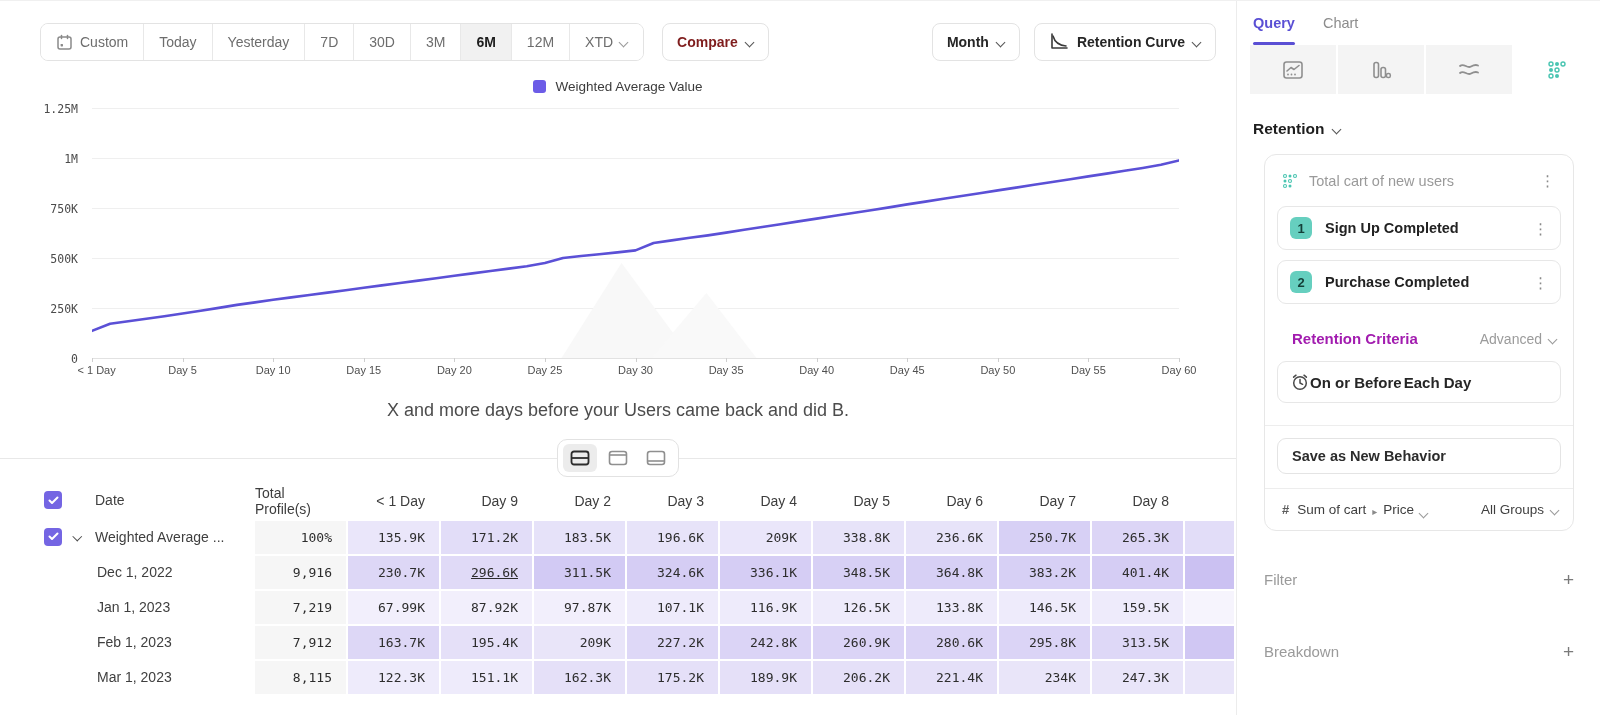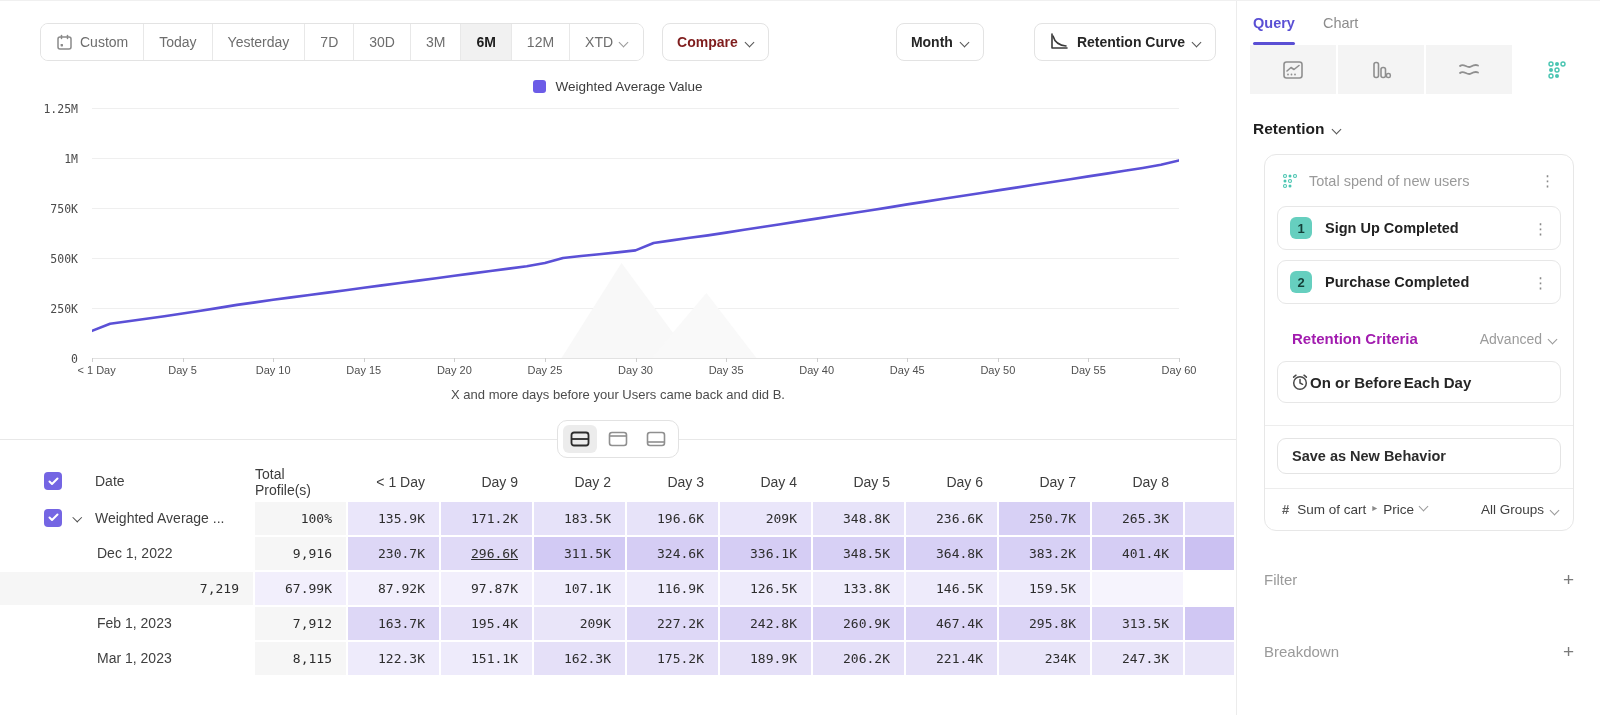--- a/index.html
+++ b/index.html
@@ -10,21 +10,21 @@
   .panel { width:363px; position:relative; background:#fff; }
 
   
   .toolbar { display:flex; align-items:center; margin:22px 20px 0 40px; height:38px; }
   .seg { display:flex; align-items:stretch; border:1px solid #e3e3e3; border-radius:8px; overflow:hidden; height:38px; background:#fff; }
   .seg-item { display:flex; align-items:center; gap:7px; padding:0 15px; font-size:14px; color:#6d6d6d;
     border-right:1px solid #e8e8e8; cursor:pointer; white-space:nowrap; background:#fff; }
   .seg-item:last-child { border-right:none; }
   .seg-item.active { background:#f1f1f1; color:#1d1d1d; font-weight:bold; }
   .btn { display:flex; align-items:center; gap:8px; border:1px solid #e3e3e3; border-radius:8px;
-    background:#fff; height:38px; padding:0 14px; font-size:14px; color:#2f2f2f; cursor:pointer; white-space:nowrap;margin-left:36px; }
+    background:#fff; height:38px; padding:0 14px; font-size:14px; color:#2f2f2f; cursor:pointer; white-space:nowrap; }
   .btn.compare { margin-left:18px; font-weight:bold; color:#7f1d1d; }
   .toolbar .spacer { flex:1; }
   .btn.month { margin-right:14px; font-weight:bold; color:#262626; }
   .btn.charttype { font-weight:bold; color:#262626; }
   .chev { width:8px; height:8px; position:relative; display:inline-block; }
   .chev::before { content:""; position:absolute; left:0; top:1px; width:6px; height:6px;
     border-right:1.6px solid #9a9a9a; border-bottom:1.6px solid #9a9a9a; transform:rotate(45deg); }
   .chev.dark::before { border-color:#555; }
 
   
@@ -33,21 +33,21 @@
   .chart-wrap { position:relative; margin:14px 57px 0 92px; height:250px; }
   .gridline { position:absolute; left:0; right:0; border-top:1px solid #efefef; }
   .gridline.zero { border-top-color:#e2e2e2; }
   .gridline .ylab { position:absolute; right:calc(100% + 14px); top:-7px; font-family:"DejaVu Sans Mono", monospace;
     font-size:11.5px; color:#4b4b4b; white-space:nowrap; }
   .chart-svg { position:absolute; inset:0; width:100%; height:100%; }
   .xticks { position:relative; margin:6px 57px 0 92px; height:16px; }
   .xtick { position:absolute; top:0; transform:translateX(-50%); font-size:11px; color:#4f4f4f; white-space:nowrap; }
   .xtick.first { transform:translateX(-38%); }
   .tickmark { position:absolute; top:-6px; width:1px; height:4px; background:#cfcfcf; }
-  .caption { text-align:center; font-size:13px; color:#4c4c4c; margin-top:7px; }
+  .caption { text-align:center; font-size:18px; color:#4c4c4c; margin-top:20px; }
 
   
   .divider-row { position:relative; margin-top:18px; height:38px; }
   .divider-row::before { content:""; position:absolute; left:0; right:0; top:50%; border-top:1px solid #e8e8e8; }
   .toggle-group { position:absolute; left:50%; transform:translateX(-50%); top:0; display:flex; gap:4px;
     background:#fff; border:1px solid #e2e2e2; border-radius:10px; padding:4px 5px; }
   .toggle-btn { width:34px; height:28px; display:flex; align-items:center; justify-content:center;
     border-radius:6px; cursor:pointer; }
   .toggle-btn.active { background:#ececec; }
 
@@ -98,21 +98,21 @@
   .criteria-row .adv { display:flex; align-items:center; gap:7px; font-size:14px; color:#9b9b9b; cursor:pointer; }
   .onbefore { display:flex; align-items:center; gap:0; margin:14px 12px 0 12px; border:1px solid #e7e7e7;
     border-radius:9px; height:42px; padding:0 12px; cursor:pointer; }
   .onbefore .t1, .onbefore .t2 { font-size:15px; font-weight:bold; color:#262626; }
   .onbefore .t2 { margin-left:2px; }
   .card-div { border-top:1px solid #ededed; margin-top:22px; }
   .savebtn { display:flex; align-items:center; margin:12px 12px 14px 12px; border:1px solid #e4e4e4;
     border-radius:9px; height:36px; padding:0 14px; font-size:14.5px; font-weight:bold; color:#2c2c2c; cursor:pointer; }
   .card-foot { display:flex; align-items:center; gap:8px; border-top:1px solid #ededed; height:42px; padding:0 14px 0 17px; }
   .card-foot .hash { font-size:13px; font-weight:bold; color:#5c5c5c; }
-  .card-foot .measure { display:flex; align-items:flex-start; gap:6px; font-size:13.5px; color:#3f3f3f; cursor:pointer; }
+  .card-foot .measure { display:flex; align-items:flex-end; gap:6px; font-size:13.5px; color:#3f3f3f; cursor:pointer; }
   .card-foot .tri { color:#8a8a8a; font-size:10px; }
   .card-foot .spacer { flex:1; }
   .card-foot .groups { display:flex; align-items:center; gap:7px; font-size:13.5px; color:#3f3f3f; cursor:pointer; }
   .add-row { display:flex; align-items:center; margin:0 26px 0 27px; height:40px; }
   .add-row.filter { margin-top:28px; }
   .add-row.breakdown { margin-top:32px;justify-content:flex-end; }
   .add-row .alabel { flex:1; font-size:15px; color:#9a9a9a; }
   .add-row .plus { font-size:19px; color:#7a7a7a; cursor:pointer; line-height:1; }
 </style>
 </head>
@@ -294,21 +294,21 @@
             </span>
             <span class="rowcaret"></span>
             <span class="lbl pushed">Weighted Average ...</span>
           </div>
           <div class="cell num total">100%</div>
           <div class="cell num" style="background: rgba(124, 100, 222, 0.16);">135.9K</div>
           <div class="cell num" style="background: rgba(124, 100, 222, 0.22);">171.2K</div>
           <div class="cell num" style="background: rgba(124, 100, 222, 0.19);">183.5K</div>
           <div class="cell num" style="background: rgba(124, 100, 222, 0.18);">196.6K</div>
           <div class="cell num" style="background: rgba(124, 100, 222, 0.16);">209K</div>
-          <div class="cell num" style="background: rgba(124, 100, 222, 0.18);">348.8K</div>
+          <div class="cell num" style="background: rgba(124, 100, 222, 0.18);">338.8K</div>
           <div class="cell num" style="background: rgba(124, 100, 222, 0.18);">236.6K</div>
           <div class="cell num" style="background: rgba(124, 100, 222, 0.3);">250.7K</div>
           <div class="cell num" style="background: rgba(124, 100, 222, 0.27);">265.3K</div>
           <div class="cell sliver" style="background: rgba(124, 100, 222, 0.22);"></div>
         </div>
         <div class="trow">
           <div class="datecell indent">
             <span class="lbl">Dec 1, 2022</span>
           </div>
           <div class="cell num total">9,916</div>
@@ -317,20 +317,23 @@
           <div class="cell num" style="background: rgba(124, 100, 222, 0.34);">311.5K</div>
           <div class="cell num" style="background: rgba(124, 100, 222, 0.32);">324.6K</div>
           <div class="cell num" style="background: rgba(124, 100, 222, 0.32);">336.1K</div>
           <div class="cell num" style="background: rgba(124, 100, 222, 0.3);">348.5K</div>
           <div class="cell num" style="background: rgba(124, 100, 222, 0.3);">364.8K</div>
           <div class="cell num" style="background: rgba(124, 100, 222, 0.3);">383.2K</div>
           <div class="cell num" style="background: rgba(124, 100, 222, 0.32);">401.4K</div>
           <div class="cell sliver" style="background: rgba(124, 100, 222, 0.4);"></div>
         </div>
         <div class="trow">
+          <div class="datecell indent">
+            <span class="lbl">Jan 1, 2023</span>
+          </div>
           <div class="cell num total">7,219</div>
           <div class="cell num" style="background: rgba(124, 100, 222, 0.1);">67.99K</div>
           <div class="cell num" style="background: rgba(124, 100, 222, 0.1);">87.92K</div>
           <div class="cell num" style="background: rgba(124, 100, 222, 0.1);">97.87K</div>
           <div class="cell num" style="background: rgba(124, 100, 222, 0.13);">107.1K</div>
           <div class="cell num" style="background: rgba(124, 100, 222, 0.13);">116.9K</div>
           <div class="cell num" style="background: rgba(124, 100, 222, 0.13);">126.5K</div>
           <div class="cell num" style="background: rgba(124, 100, 222, 0.13);">133.8K</div>
           <div class="cell num" style="background: rgba(124, 100, 222, 0.13); padding-left: 40px;">146.5K</div>
           <div class="cell num" style="background: rgba(124, 100, 222, 0.13);">159.5K</div>
@@ -340,21 +343,21 @@
           <div class="datecell indent">
             <span class="lbl">Feb 1, 2023</span>
           </div>
           <div class="cell num total">7,912</div>
           <div class="cell num" style="background: rgba(124, 100, 222, 0.26);">163.7K</div>
           <div class="cell num" style="background: rgba(124, 100, 222, 0.2);">195.4K</div>
           <div class="cell num" style="background: rgba(124, 100, 222, 0.17);">209K</div>
           <div class="cell num" style="background: rgba(124, 100, 222, 0.25);">227.2K</div>
           <div class="cell num" style="background: rgba(124, 100, 222, 0.28);">242.8K</div>
           <div class="cell num" style="background: rgba(124, 100, 222, 0.28);">260.9K</div>
-          <div class="cell num" style="background: rgba(124, 100, 222, 0.28);">467.4K</div>
+          <div class="cell num" style="background: rgba(124, 100, 222, 0.28);">280.6K</div>
           <div class="cell num" style="background: rgba(124, 100, 222, 0.28);">295.8K</div>
           <div class="cell num" style="background: rgba(124, 100, 222, 0.25);">313.5K</div>
           <div class="cell sliver" style="background: rgba(124, 100, 222, 0.36);"></div>
         </div>
         <div class="trow">
           <div class="datecell indent">
             <span class="lbl">Mar 1, 2023</span>
           </div>
           <div class="cell num total">8,115</div>
           <div class="cell num" style="background: rgba(124, 100, 222, 0.13);">122.3K</div>
@@ -425,21 +428,21 @@
           <svg width="16" height="16" viewBox="0 0 16 16">
             <circle cx="3" cy="3" r="1.5" fill="none" stroke="#49C5B1" stroke-width="1.1"></circle>
             <circle cx="8" cy="3" r="1.5" fill="#49C5B1"></circle>
             <circle cx="13" cy="3" r="1.5" fill="none" stroke="#49C5B1" stroke-width="1.1"></circle>
             <circle cx="3" cy="8" r="1.5" fill="#49C5B1"></circle>
             <circle cx="8" cy="8" r="1.5" fill="none" stroke="#49C5B1" stroke-width="1.1"></circle>
             <circle cx="3" cy="13" r="1.5" fill="none" stroke="#49C5B1" stroke-width="1.1"></circle>
             <circle cx="8" cy="13" r="1.5" fill="#49C5B1"></circle>
           </svg>
         </span>
-        <span class="title">Total spend of new users</span>
+        <span class="title">Total cart of new users</span>
         <span class="kebab">⋮</span>
       </div>
       <div id="steps">
           <div class="step">
             <span class="badge">1</span>
             <span class="slabel">Sign Up Completed</span>
             <span class="kebab">⋮</span>
           </div>
           <div class="step">
             <span class="badge">2</span>

